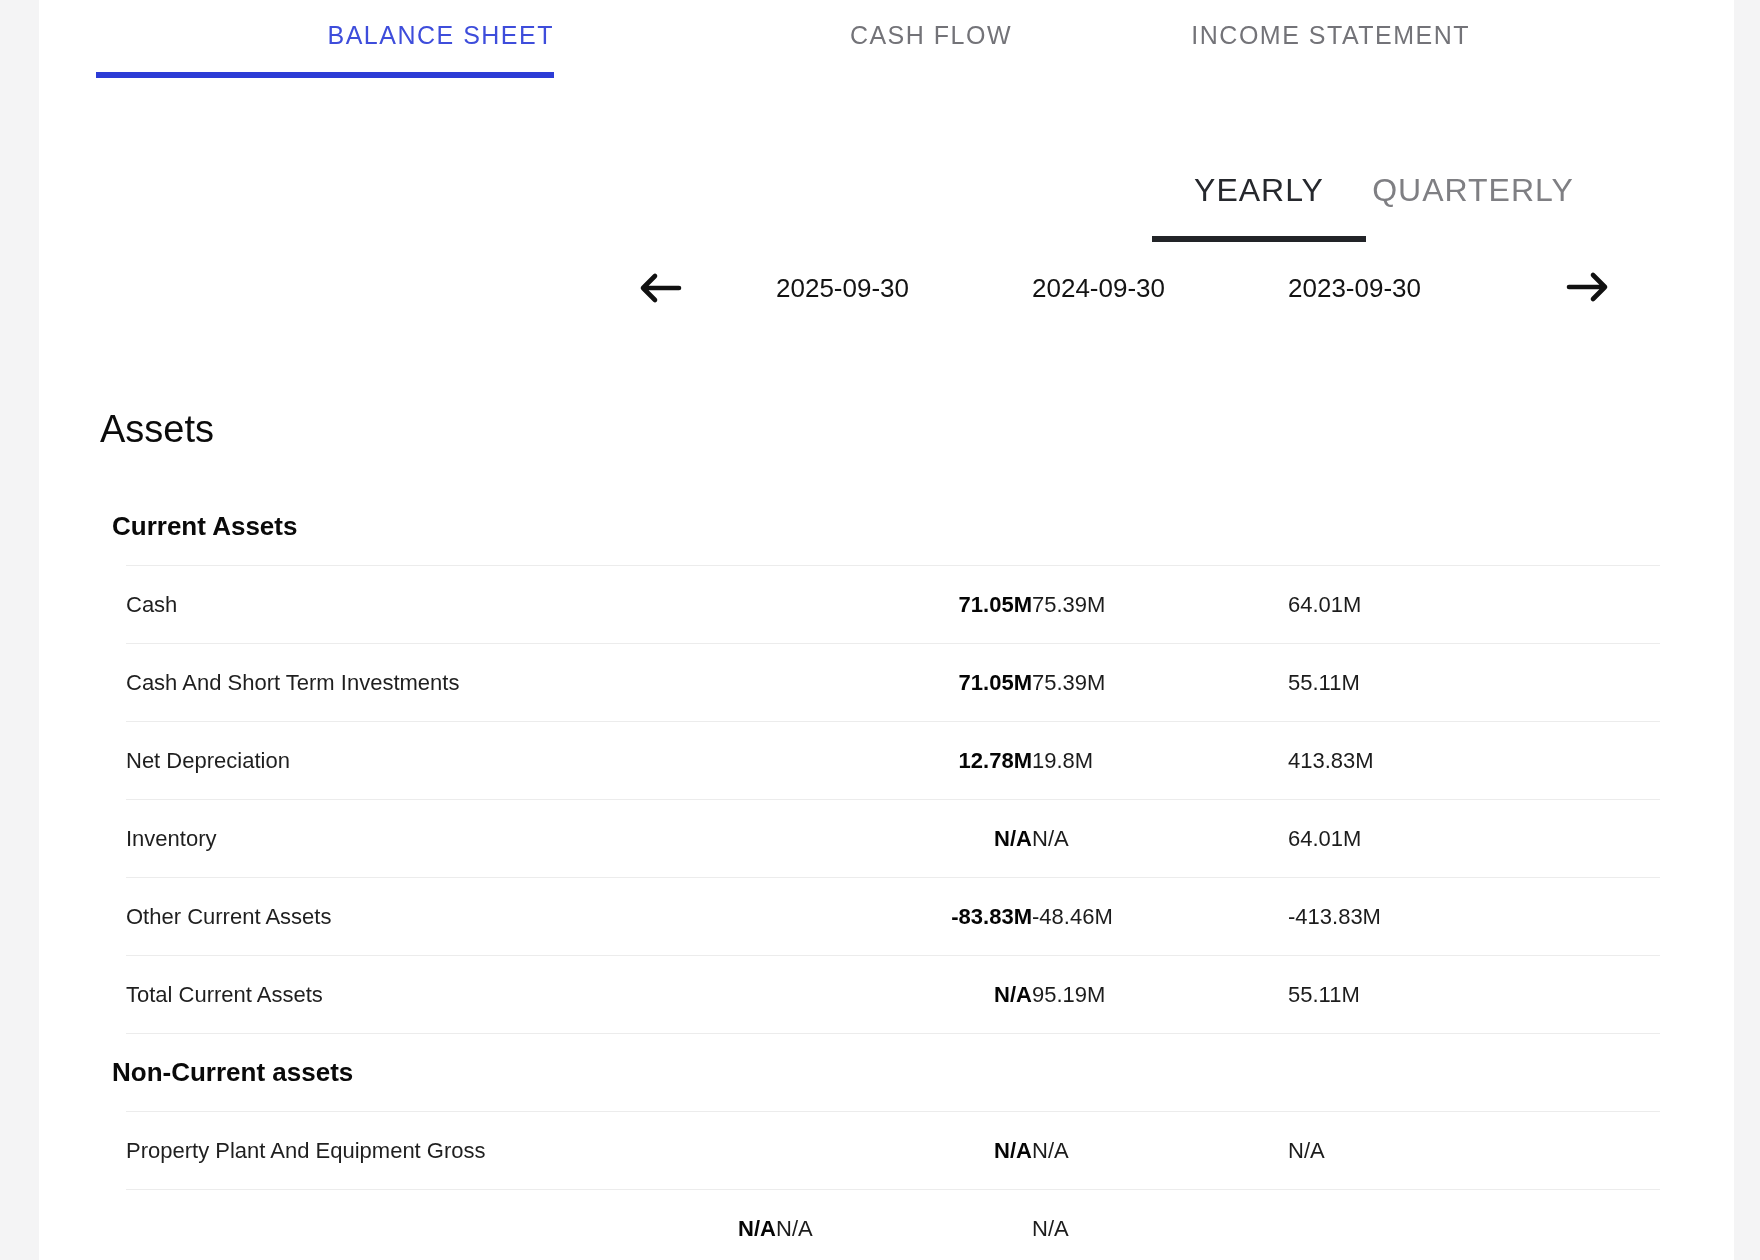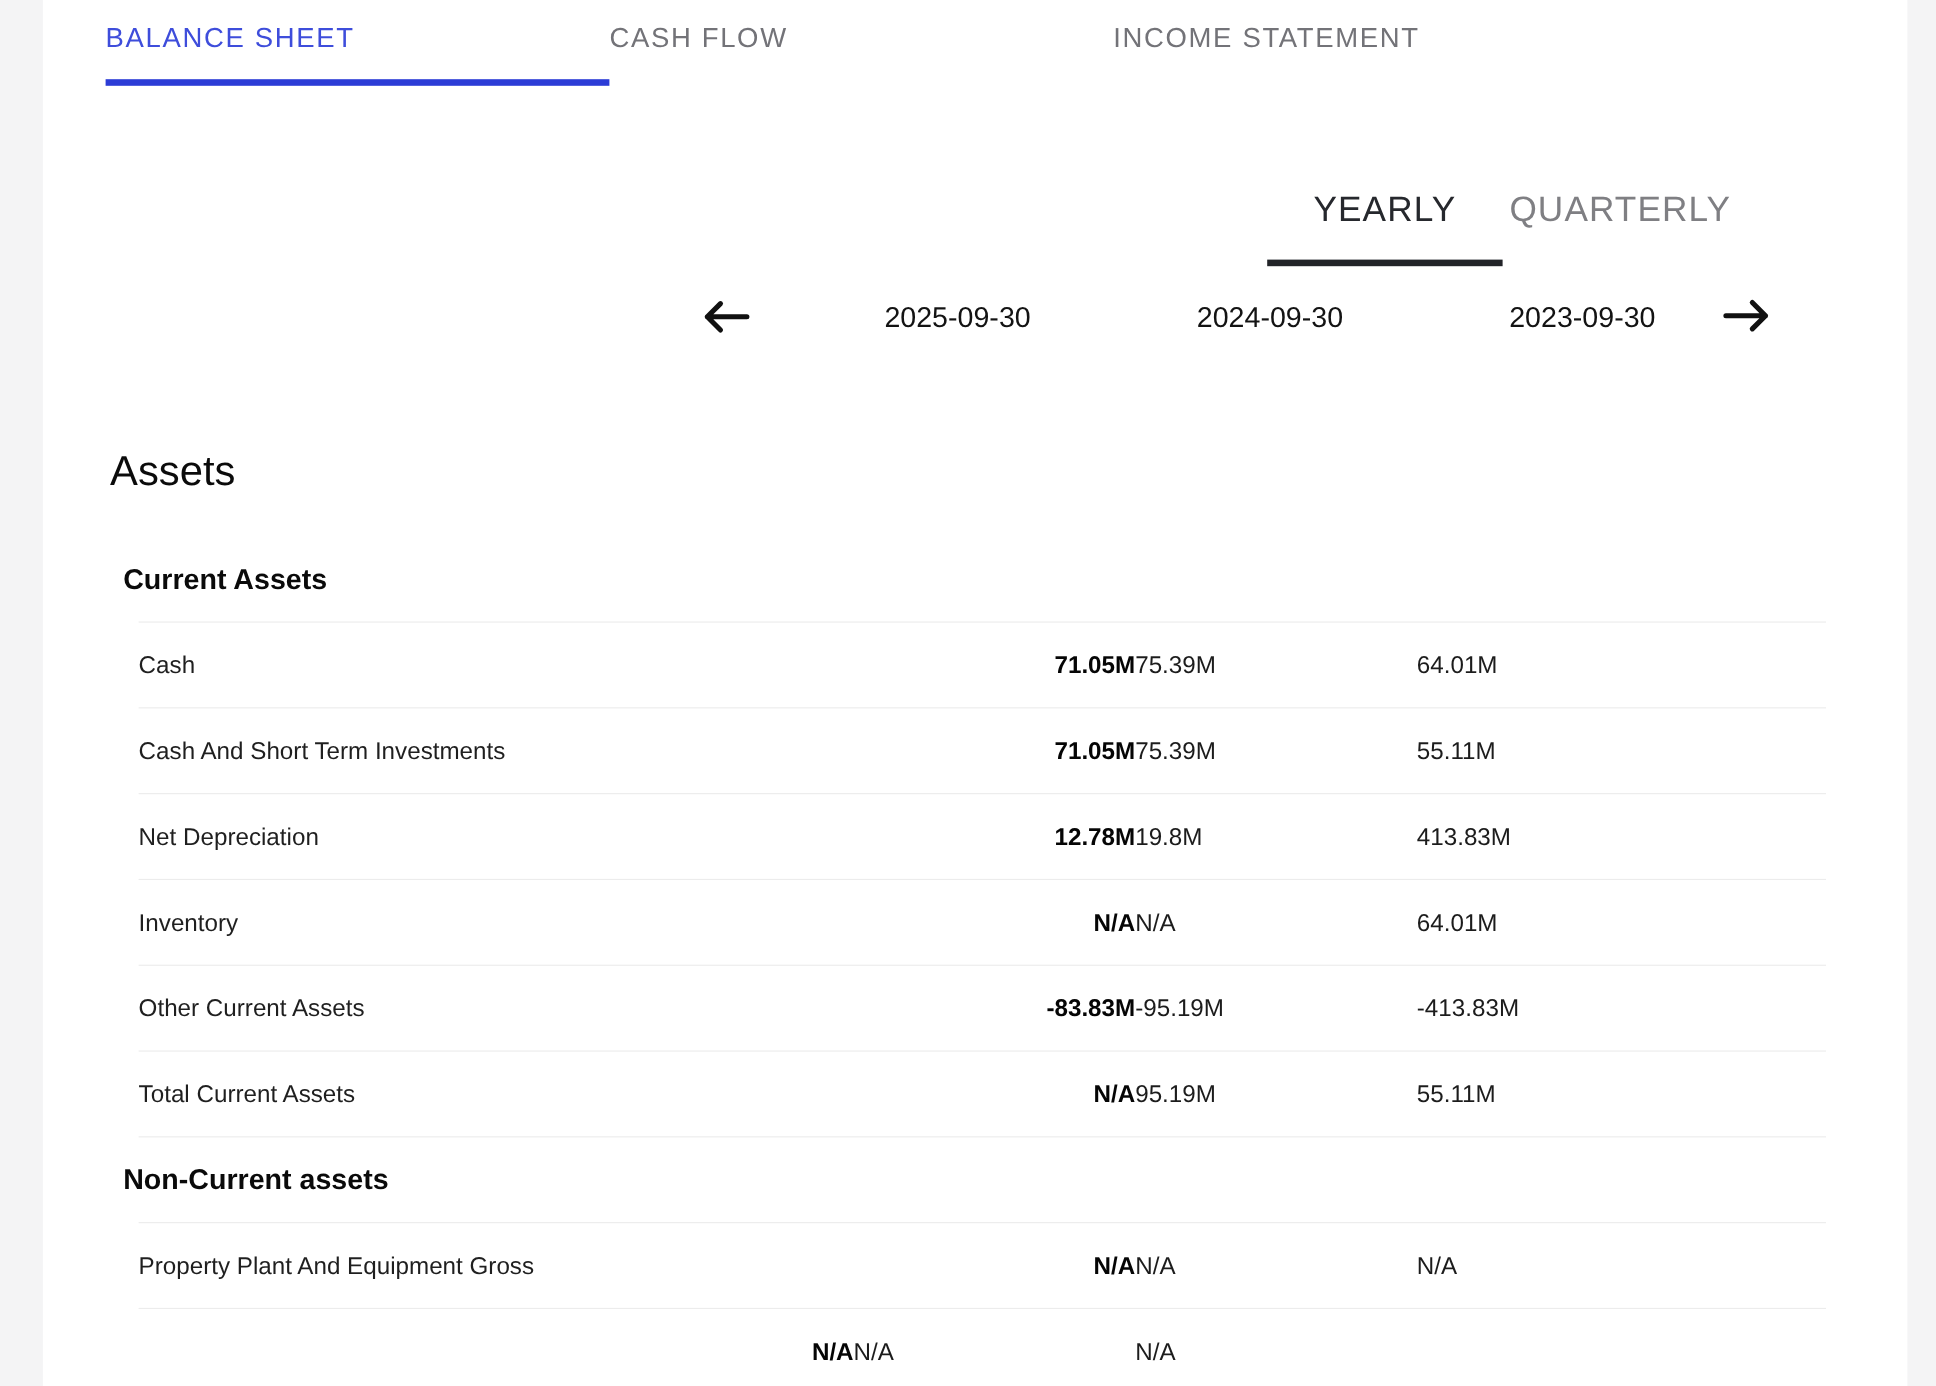--- a/index.html
+++ b/index.html
@@ -7,40 +7,40 @@
     position:relative;width:1760px;height:1260px;overflow:hidden;background:#ffffff;
     font-family:"Liberation Sans","DejaVu Sans",sans-serif;color:#161616;
   }
   .edge-strip{position:absolute;top:0;height:1260px;background:#f4f4f5;}
   .edge-strip.left{left:0;width:39px;}
   .edge-strip.right{right:0;width:26px;}
 
   
   .tabs{position:absolute;left:96px;top:0;width:1374px;display:flex;}
   .tab{
-    flex:1;text-align:left;padding:22px 0 24px;font-size:25px;line-height:26px;
+    flex:1;text-align:right;padding:22px 0 24px;font-size:25px;line-height:26px;
     letter-spacing:1.5px;color:#737378;border-bottom:6px solid transparent;cursor:pointer;
     text-transform:uppercase;
   }
   .tab.active{color:#3e4ddb;border-bottom-color:#2c3cd6;}
 
   
   .period-toggle{position:absolute;left:1152px;top:164px;display:flex;}
   .period{
     width:214px;text-align:center;padding:14px 0 34px;font-size:32px;line-height:24px;
     letter-spacing:1px;color:#7f7f83;border-bottom:6px solid transparent;cursor:pointer;
     text-transform:uppercase;
   }
   .period.active{color:#26282d;border-bottom-color:#222428;}
 
   
   .date-row{
     position:absolute;left:126px;top:260px;width:1534px;height:56px;
     display:grid;grid-template-columns:650px 256px 256px 256px;align-items:center;
-    font-size:26px;color:#131313;gap:28px;
+    font-size:26px;color:#131313;
   }
   .date-row .arrow-cell{justify-self:end;margin-right:94px;display:flex;align-items:center;}
   .nav-arrow{display:inline-flex;cursor:pointer;}
   .nav-arrow svg{display:block;}
   .right-arrow{position:absolute;left:1566px;top:268px;}
 
   
   .page-section-title{position:absolute;left:100px;top:406px;font-size:38px;line-height:46px;color:#0b0b0b;}
 
   
@@ -122,21 +122,21 @@
       </div>
       <div class="data-row">
         <span class="row-label">Inventory</span>
         <span class="val first">N/A</span>
         <span class="val">N/A</span>
         <span class="val">64.01M</span>
       </div>
       <div class="data-row">
         <span class="row-label">Other Current Assets</span>
         <span class="val first">-83.83M</span>
-        <span class="val">-95.19M</span>
+        <span class="val">-48.46M</span>
         <span class="val">-413.83M</span>
       </div>
       <div class="data-row">
         <span class="row-label">Total Current Assets</span>
         <span class="val first">N/A</span>
         <span class="val">95.19M</span>
         <span class="val">55.11M</span>
       </div>
       <div class="sec-header-row">
         <span class="sec-label">Non-Current assets</span>

